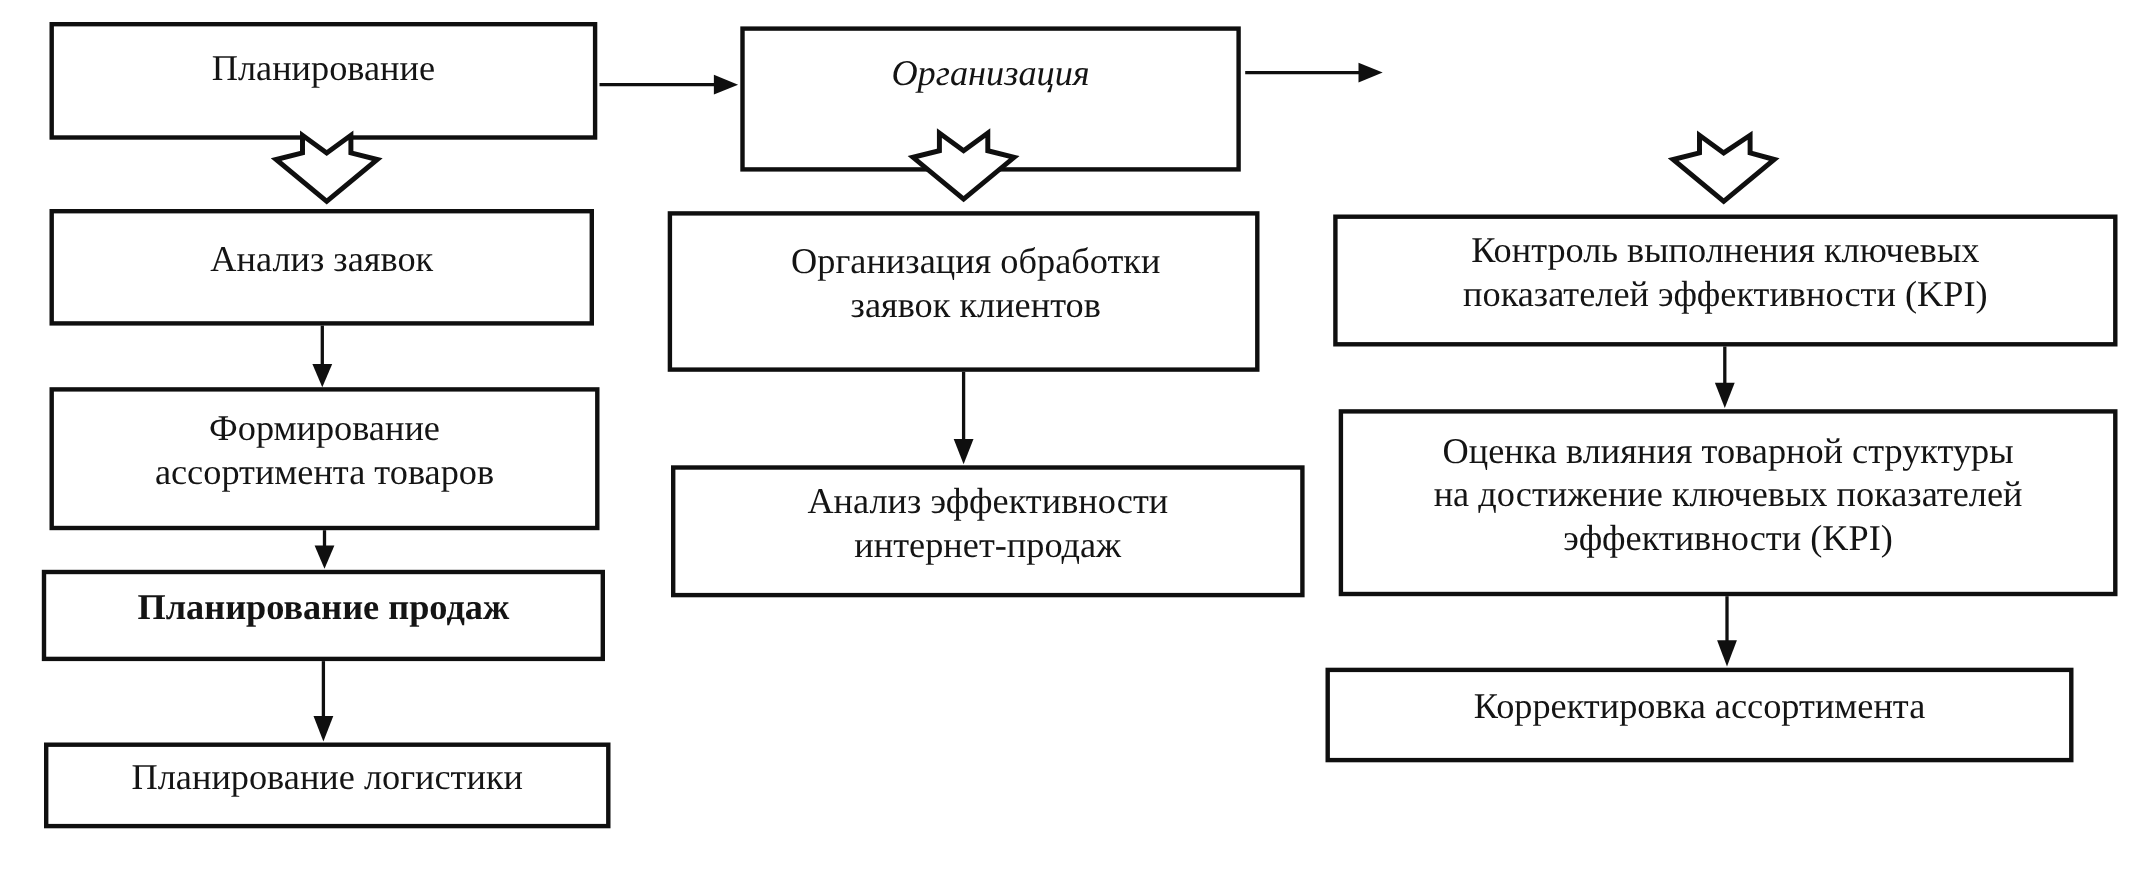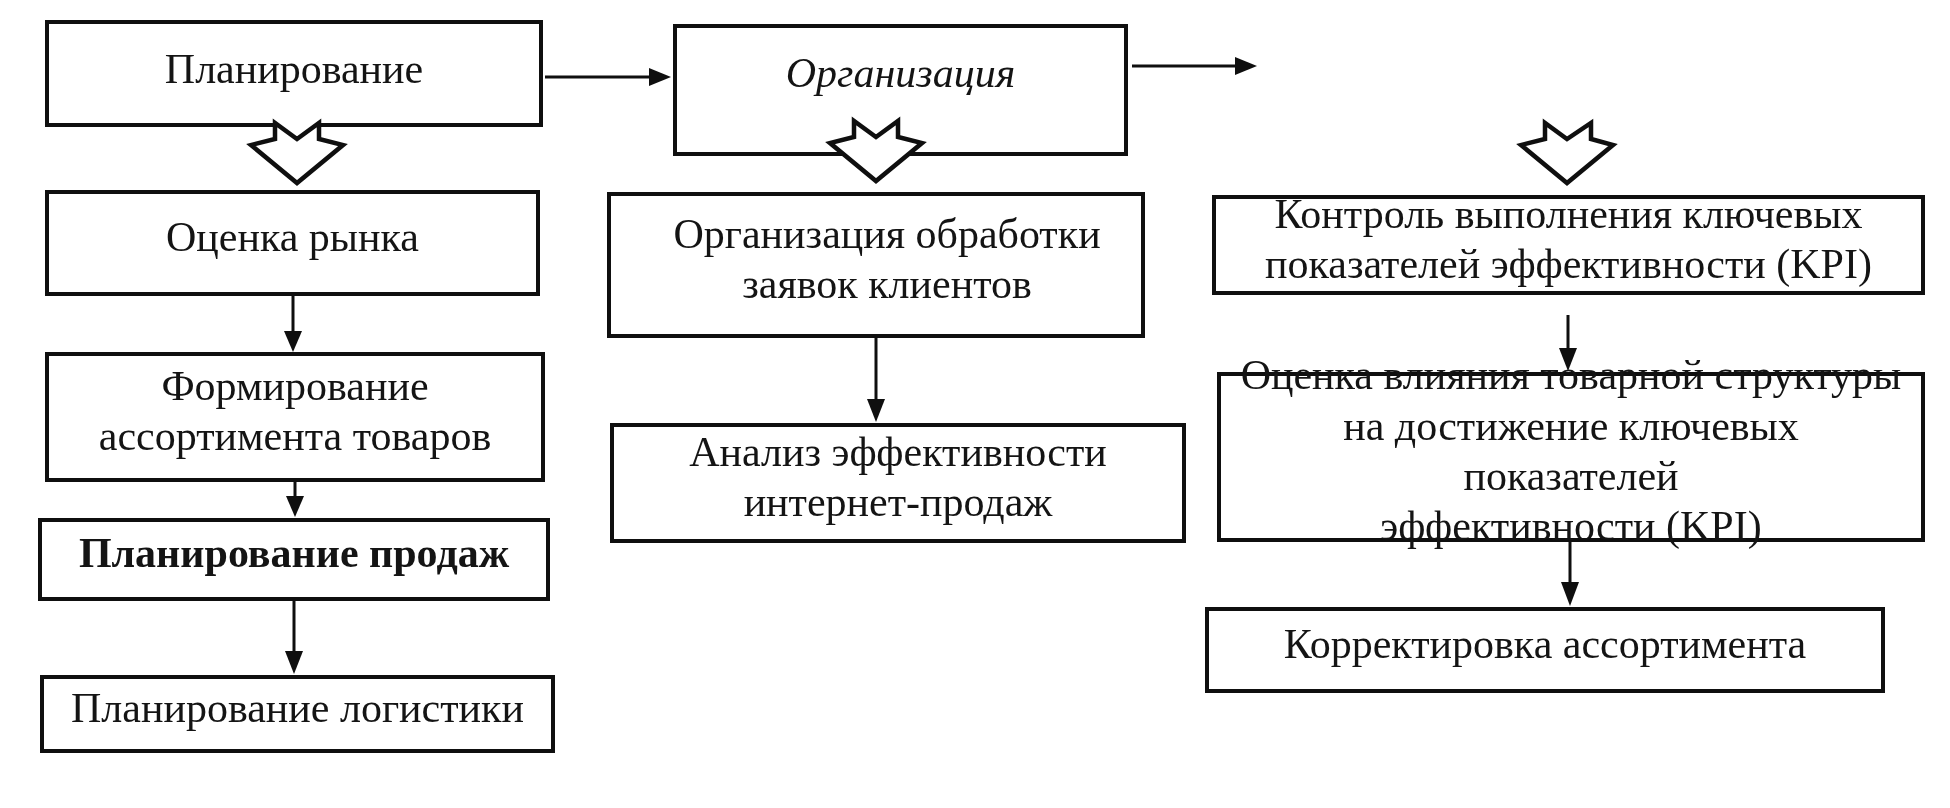--- a/index.html
+++ b/index.html
@@ -10,41 +10,41 @@
     background: #ffffff;
     font-family: "Liberation Serif", "DejaVu Serif", serif;
     overflow: hidden;
   }
   .node {
     position: absolute;
     box-sizing: border-box;
     background: #ffffff;
     border: 4px solid #0f0f0f;
     color: #141414;
-    font-size: 42px;
+    font-size: 33px;
     line-height: 1.2;
     text-align: center;
     white-space: pre-line;
     display: flex;
     align-items: center;
     justify-content: center;
     padding: 0 10px 12px 10px;
   }
   .head-box {
     align-items: flex-start;
     padding-top: 20px;
     padding-bottom: 0;
   }
   
   #n-planning              { left: 45px;   top: 20px;  width: 498px; height: 107px; }
   #n-organization          { left: 673px;  top: 24px;  width: 455px; height: 132px; font-style: italic; }
   #n-control               { left: 1258px; top: 20px;  width: 614px; height: 107px; }
   #n-market-analysis       { left: 45px;   top: 190px; width: 495px; height: 106px; }
   #n-order-processing      { left: 607px;  top: 192px; width: 538px; height: 146px; padding-left: 32px; }
-  #n-kpi-control           { left: 1212px; top: 195px; width: 713px; height: 100px; }
+  #n-kpi-control           { left: 1212px; top: 195px; width: 713px; height: 120px; }
   #n-assortment-formation  { left: 45px;   top: 352px; width: 500px; height: 130px; }
   #n-online-sales-analysis { left: 610px;  top: 423px; width: 576px; height: 120px; }
   #n-kpi-impact            { left: 1217px; top: 372px; width: 708px; height: 170px; }
   #n-sales-planning        { left: 38px;   top: 518px; width: 512px; height: 83px; font-weight: bold; }
   #n-logistics-planning    { left: 40px;   top: 675px; width: 515px; height: 78px; }
   #n-assortment-adjustment { left: 1205px; top: 607px; width: 680px; height: 86px; }
 
   #arrows {
     position: absolute;
     left: 0; top: 0;
@@ -58,21 +58,21 @@
   .gap  { fill: #ffffff; stroke: none; }
 </style>
 </head>
 <body>
 
 <div id="canvas">
 
   <div class="node head-box" id="n-planning">Планирование</div>
   <div class="node head-box" id="n-organization">Организация</div>
 
-  <div class="node" id="n-market-analysis">Оценка рынка</div>
+  <div class="node" id="n-market-analysis">Анализ заявок</div>
   <div class="node" id="n-assortment-formation">Формирование
 ассортимента товаров</div>
   <div class="node" id="n-sales-planning">Планирование продаж</div>
   <div class="node" id="n-logistics-planning">Планирование логистики</div>
 
   <div class="node" id="n-order-processing">Организация обработки
 заявок клиентов</div>
   <div class="node" id="n-online-sales-analysis">Анализ эффективности
 интернет-продаж</div>
 

